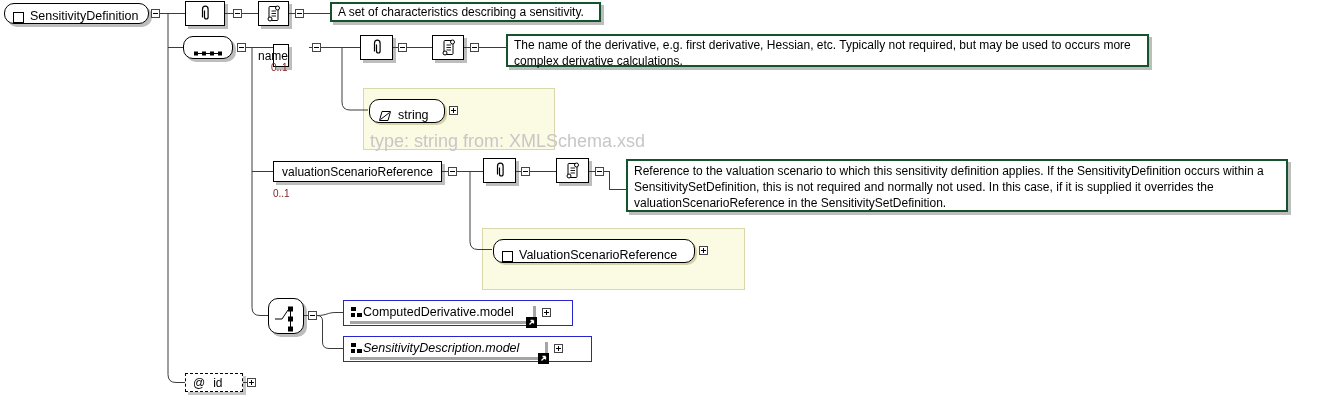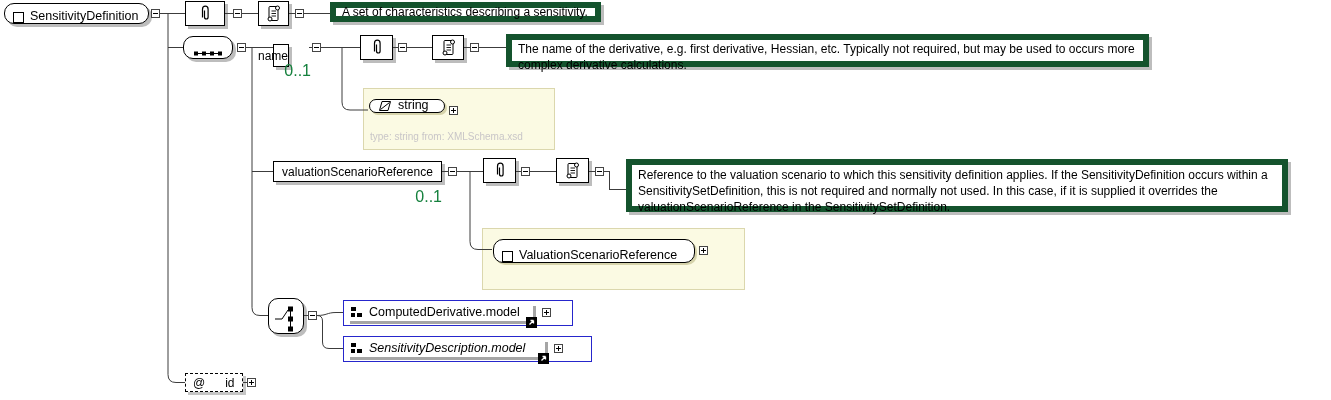--- a/index.html
+++ b/index.html
@@ -13,45 +13,45 @@
   .octa{position:absolute;background:#fff;border:1px solid #000;border-radius:10px;
         box-shadow:3px 3px 0 #bdbdbd;display:flex;align-items:flex-end;gap:6px;
         padding:0 8px;font-size:12.5px;box-sizing:border-box;white-space:nowrap;}
 
   
   .box{position:absolute;background:#fff;border:1px solid #000;
        box-shadow:3px 3px 0 #bdbdbd;display:flex;align-items:center;justify-content:center;
        font-size:12px;box-sizing:border-box;white-space:nowrap;}
 
   
-  .docbox{position:absolute;background:#fff;border:6px solid #14532d;box-shadow:3px 3px 0 #bdbdbd;
+  .docbox{position:absolute;background:#fff;border:2px solid #14532d;box-shadow:3px 3px 0 #bdbdbd;
           font-size:12px;line-height:16px;padding:1px 6px;box-sizing:border-box;color:#000;}
   .docbox.single{display:flex;align-items:center;}
 
   
   .ylw{position:absolute;background:#fbfae3;border:1px solid #dbd7ad;box-sizing:border-box;}
-  .typenote{position:absolute;font-size:10px;color:#c9c6c8;white-space:nowrap;}
-
-  
-  .occ{position:absolute;font-size:16px;color:#15803d;text-align:right;}
+  .typenote{position:absolute;font-size:18px;color:#c9c6c8;white-space:nowrap;}
+
+  
+  .occ{position:absolute;font-size:10px;color:#7f1d1d;text-align:left;}
 
   
   .toggle{position:absolute;width:9px;height:9px;background:#fff;border:1px solid #454545;
           box-sizing:border-box;cursor:pointer;}
   .toggle::before{content:"";position:absolute;left:1px;right:1px;top:3px;height:1px;background:#000;}
   .toggle.plus::after{content:"";position:absolute;top:1px;bottom:1px;left:3px;width:1px;background:#000;}
   .toggle.inline{position:relative;flex:none;}
 
   
   .sq-icon{width:11px;height:11px;border:1px solid #000;background:#fff;flex:none;box-sizing:border-box;}
 
   
   .modelbox{position:absolute;background:#fff;border:1px solid #2626cc;box-sizing:border-box;
             display:flex;align-items:flex-start;padding:2px 0 0 3px;font-size:12.5px;}
-  .ilabel{position:relative;display:flex;align-items:center;gap:6px;height:18px;
+  .ilabel{position:relative;display:flex;align-items:center;height:18px;
           padding:0 6px 0 4px;background:#fff;box-shadow:3px 3px 0 #a5a5a5;
           white-space:nowrap;box-sizing:border-box;}
   .linkarrow{position:absolute;right:-4px;bottom:-7px;width:11px;height:11px;background:#000;
              display:flex;align-items:center;justify-content:center;z-index:2;}
   .modelbox .toggle.inline{margin:5px 0 0 9px;}
 
   
   .idbox{position:absolute;background:#fff;border:1px dashed #000;box-shadow:3px 3px 0 #c6c6c6;
          display:flex;align-items:center;font-size:12px;box-sizing:border-box;}
 
@@ -129,21 +129,21 @@
         <circle cx="5" cy="16" r="2" fill="#fff" stroke="#000"></circle>
         <path d="M6.5 8 H11 M6.5 10.5 H11 M6.5 13 H11" stroke="#000" stroke-width="0.9"></path>
       </svg>
     </span>
   </div>
   <div class="toggle" style="left:470px;top:43px;"></div>
 
   <div class="docbox" style="left:506px;top:34px;width:643px;height:33px;">The name of the derivative, e.g. first derivative, Hessian, etc. Typically not required, but may be used to occurs more complex derivative calculations.</div>
 
   <div class="ylw" style="left:363px;top:88px;width:192px;height:62px;">
-    <div class="octa" style="left:5px;top:10px;width:76px;height:14px;box-shadow:2px 2px 0 #d6d3ab;">
+    <div class="octa" style="left:5px;top:10px;width:76px;height:24px;box-shadow:2px 2px 0 #d6d3ab;">
       <span>
         <svg width="14" height="12" viewBox="0 0 14 12">
           <polygon points="4,1.5 12.5,1.5 10,10.5 1.5,10.5" fill="#fff" stroke="#000"></polygon>
           <line x1="2.5" y1="9.5" x2="11.5" y2="2.5" stroke="#000"></line>
         </svg>
       </span>
       <span>string</span>
     </div>
     <div class="toggle plus" style="left:85px;top:17px;"></div>
     <div class="typenote" style="left:6px;top:42px;">type: string from: XMLSchema.xsd</div>
@@ -232,21 +232,21 @@
         <svg width="9" height="9" viewBox="0 0 9 9">
           <path d="M2.5 6.5 L6.5 2.5 M6.5 2.5 H3.5 M6.5 2.5 V5.5" stroke="#fff" stroke-width="1.3" fill="none"></path>
         </svg>
       </span>
     </span>
     <span class="toggle plus inline"></span>
   </div>
 
   <div class="idbox" style="left:185px;top:373px;width:58px;height:19px;">
     <span style="margin-left:7px;">@</span>
-    <span style="margin-left:20px;">id</span>
+    <span style="margin-left:8px;">id</span>
   </div>
   <div class="toggle plus" style="left:247px;top:378px;"></div>
 
   <svg id="lines" width="1331" height="400" shape-rendering="crispEdges">
     <g stroke="#3c3c3c" stroke-width="1" fill="none">
 
       <path d="M160 13.5 H185 M225 13.5 H233 M242 13.5 H258 M289 13.5 H295 M304 13.5 H330"></path>
 
       <path d="M168 13.5 V374.5 Q168 382.5 176 382.5 H185" shape-rendering="auto"></path>
 

